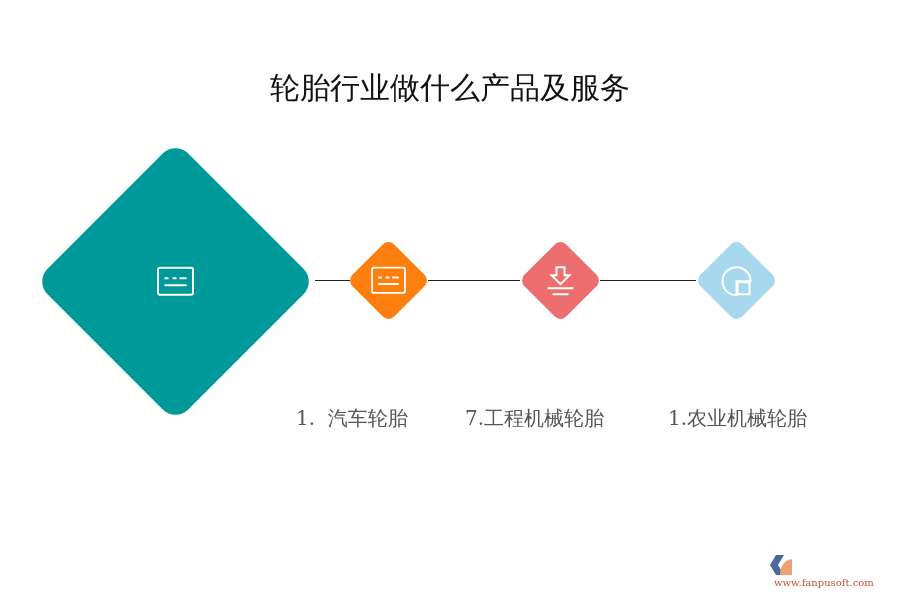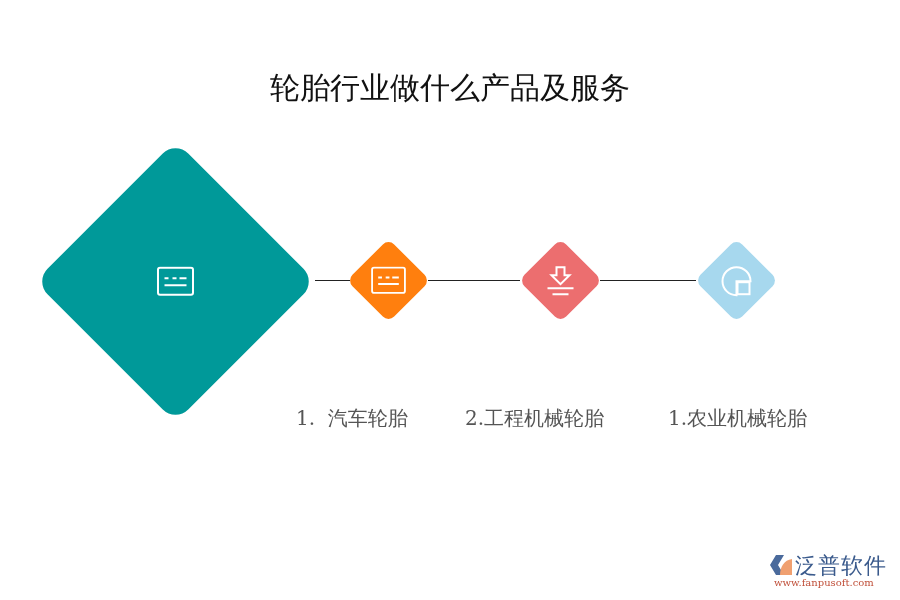--- a/index.html
+++ b/index.html
@@ -143,23 +143,22 @@
 <div class="diamond small" style="left:707px; background:#a7d8ee;">
   <div class="inner">
     <svg width="34" height="34" viewBox="0 0 34 34">
       <path d="M17 31 A14 14 0 1 1 31 17 L17 17 Z" fill="none" stroke="#ffffff" stroke-width="2"></path>
       <rect x="18" y="18" width="12" height="12" fill="none" stroke="#ffffff" stroke-width="2"></rect>
     </svg>
   </div>
 </div>
 
 <div class="label" style="left:296px; white-space:pre;">1.  汽车轮胎</div>
-<div class="label" style="left:465px;">2.工程机械轮胎</div>
+<div class="label" style="left:465px;">7.工程机械轮胎</div>
 <div class="label" style="left:668px;">1.农业机械轮胎</div>
 
 <div class="logo">
   <svg class="logo-icon" viewBox="0 0 26 24">
     <path d="M2 12 L8 2 L16 2 L10 12 L16 22 L8 22 Z" fill="#4a6a9c"></path>
     <path d="M12 22 C12 14 16 7 24 6 L24 22 Z" fill="#f0a070"></path>
   </svg>
-  <div class="logo-name">泛普软件</div>
   <div class="logo-url">www.fanpusoft.com</div>
 </div>
 
 </body></html>

